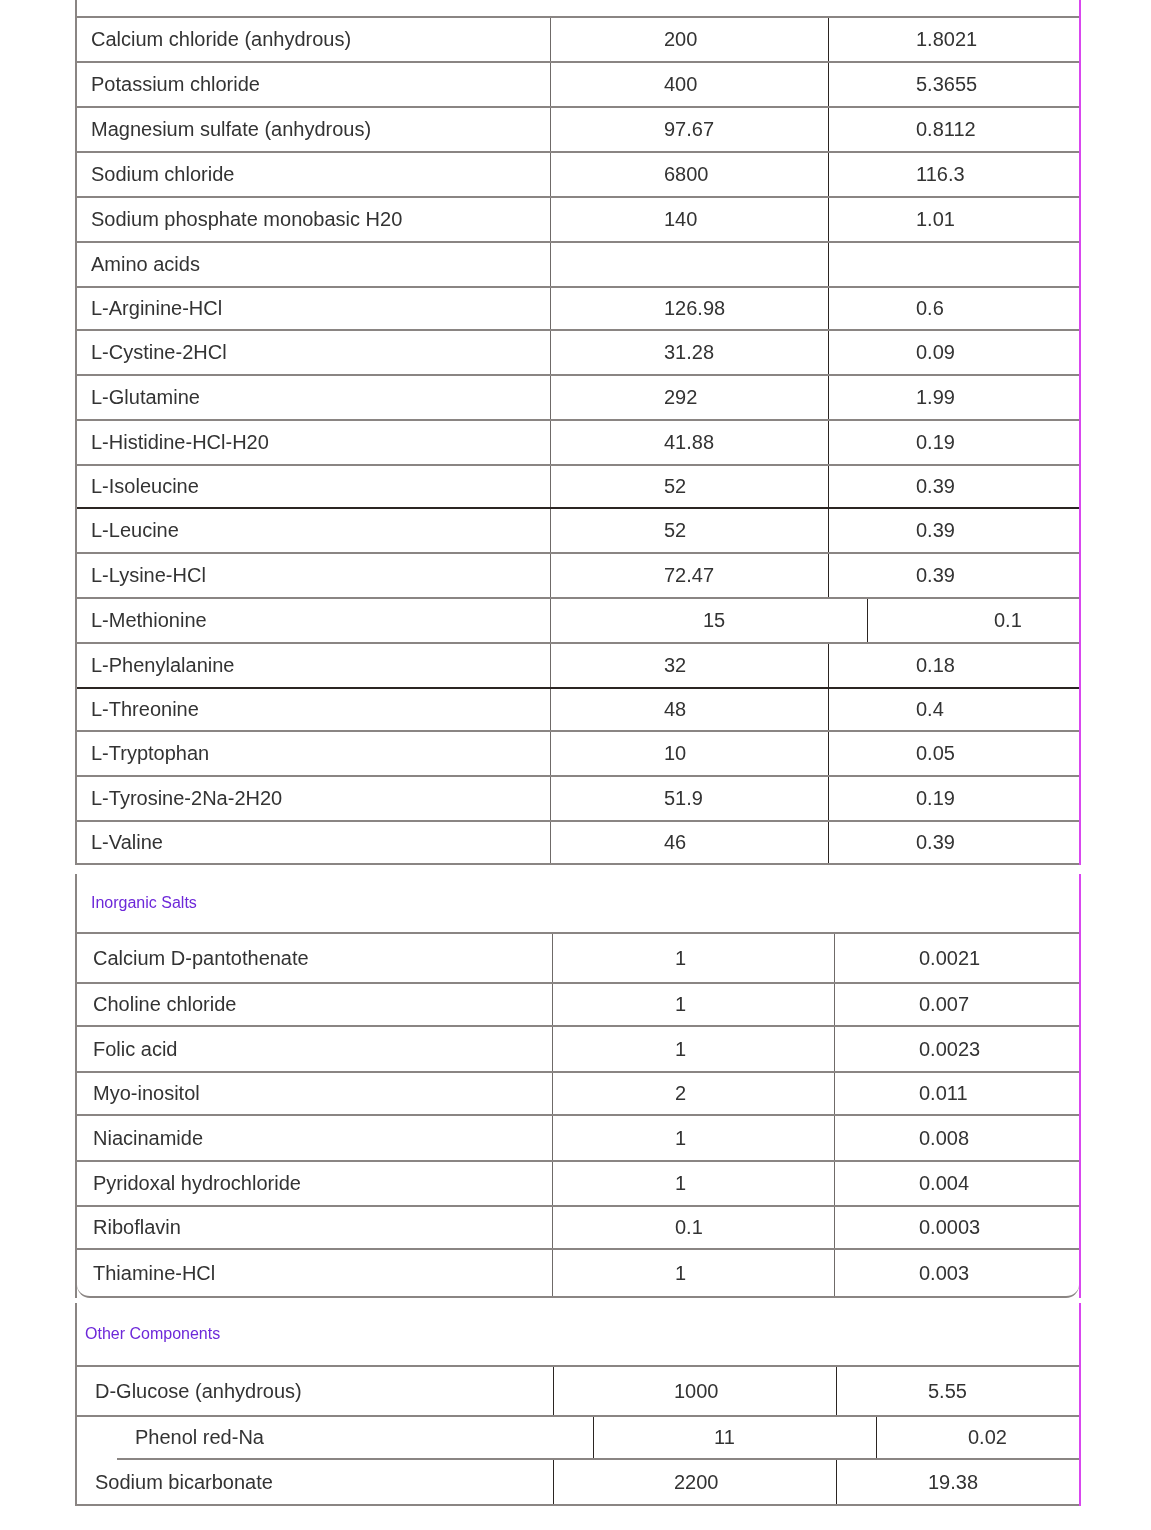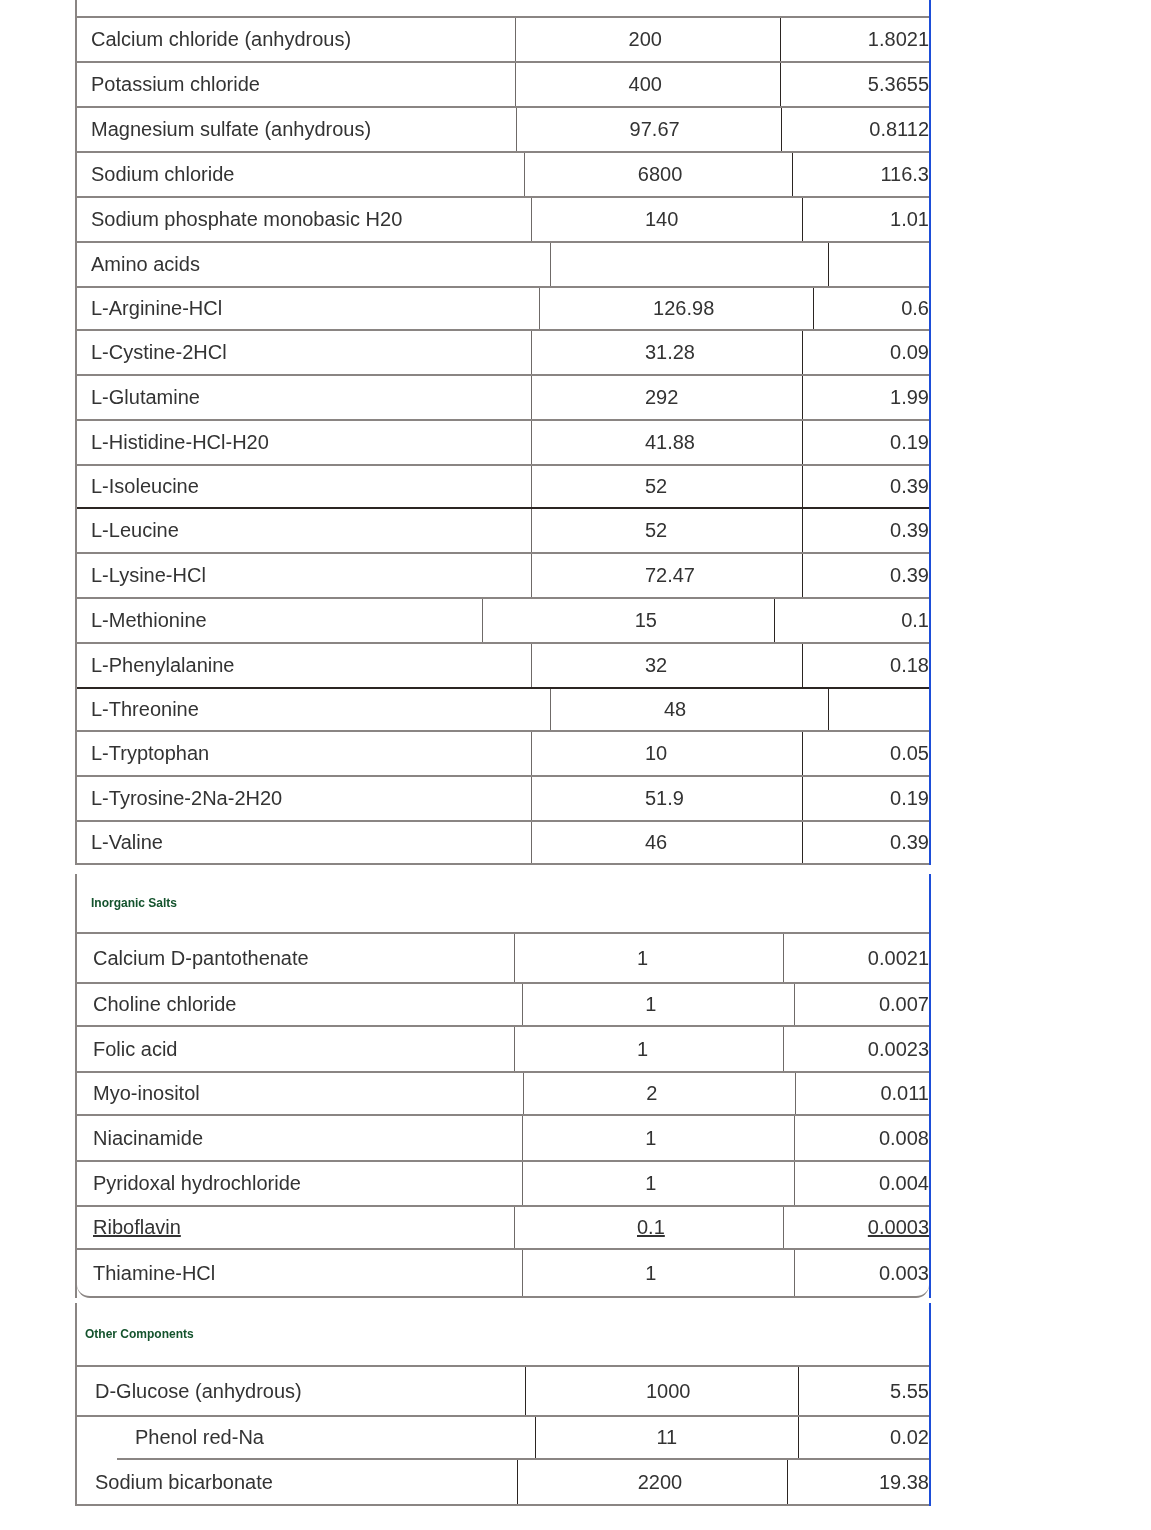--- a/index.html
+++ b/index.html
@@ -1,26 +1,26 @@
 <!DOCTYPE html>
 <html><head>
 <meta charset="utf-8">
 <style>
   html, body { margin: 0; padding: 0; background: #ffffff; }
   body { width: 1151px; height: 1530px; position: relative; overflow: hidden;
          font-family: "Liberation Sans", sans-serif; color: #333333; }
-  .tbl { position: absolute; left: 75px; width: 856px; border-left: 2px solid #8a8583; border-right: 2px solid #1d4ed8; box-sizing: border-box; }
+  .tbl { position: absolute; left: 75px; width: 1006px; border-left: 2px solid #8a8583; border-right: 2px solid #d946ef; box-sizing: border-box; }
   .row { display: flex; box-sizing: border-box; border-bottom: 2px solid #8a8583; font-size: 20px; align-items: center; }
   .row.dark { border-bottom-color: #2b2522; }
   .cell { box-sizing: border-box; height: 100%; display: flex; align-items: center; }
   .c1 { width: 474px; padding-left: 14px; border-right: 1.5px solid #6f6a68; }
   .c2 { width: 278px; padding-left: 113px; border-right: 1.5px solid #2b2522; }
   .c3 { flex: 1; padding-left: 87px; }
   .spacer { height: 16px; border-bottom: 2px solid #8a8583; }
-  .section-head { font-weight: bold; font-size: 12px; padding-left: 14px; display: flex; align-items: center; height: 60px; border-bottom: 2px solid #8a8583; box-sizing: border-box; color: #14532d; }
+  .section-head { font-weight: normal; font-size: 16px; padding-left: 14px; display: flex; align-items: center; height: 60px; border-bottom: 2px solid #8a8583; box-sizing: border-box; color: #6d28d9; }
   #sec1 { top: 0; }
   #sec1 .row { height: 45px; }
   #sec2 .c1 { width: 476px; padding-left: 16px; }
   #sec2 .c2 { width: 282px; padding-left: 122px; border-right-color: #6f6a68; }
   #sec2 .c3 { padding-left: 84px; }
   #sec2 .row { height: 45px; }
   #sec3 .c1 { width: 477px; padding-left: 18px; border-right-color: #2b2522; }
   #sec3 .c2 { width: 283px; padding-left: 120px; border-right-color: #2b2522; }
   #sec3 .c3 { padding-left: 91px; }
   #sec3 .row { height: 45px; }
@@ -102,20 +102,21 @@
         <div class="cell c3">0.1</div>
       </div>
       <div class="row dark" style="height: 45px;">
         <div class="cell c1">L-Phenylalanine</div>
         <div class="cell c2">32</div>
         <div class="cell c3">0.18</div>
       </div>
       <div class="row" style="height: 43px;">
         <div class="cell c1">L-Threonine</div>
         <div class="cell c2">48</div>
+        <div class="cell c3">0.4</div>
       </div>
       <div class="row" style="height: 45px;">
         <div class="cell c1">L-Tryptophan</div>
         <div class="cell c2">10</div>
         <div class="cell c3">0.05</div>
       </div>
       <div class="row" style="height: 45px;">
         <div class="cell c1">L-Tyrosine-2Na-2H20</div>
         <div class="cell c2">51.9</div>
         <div class="cell c3">0.19</div>
@@ -154,21 +155,21 @@
       <div class="row" style="height: 46px;">
         <div class="cell c1">Niacinamide</div>
         <div class="cell c2">1</div>
         <div class="cell c3">0.008</div>
       </div>
       <div class="row" style="height: 45px;">
         <div class="cell c1">Pyridoxal hydrochloride</div>
         <div class="cell c2">1</div>
         <div class="cell c3">0.004</div>
       </div>
-      <div class="row" style="height: 43px; text-decoration: underline;">
+      <div class="row" style="height: 43px;">
         <div class="cell c1">Riboflavin</div>
         <div class="cell c2">0.1</div>
         <div class="cell c3">0.0003</div>
       </div>
       <div class="row" style="height: 48px; border-radius: 13px;">
         <div class="cell c1">Thiamine-HCl</div>
         <div class="cell c2">1</div>
         <div class="cell c3">0.003</div>
       </div>
     </div>

